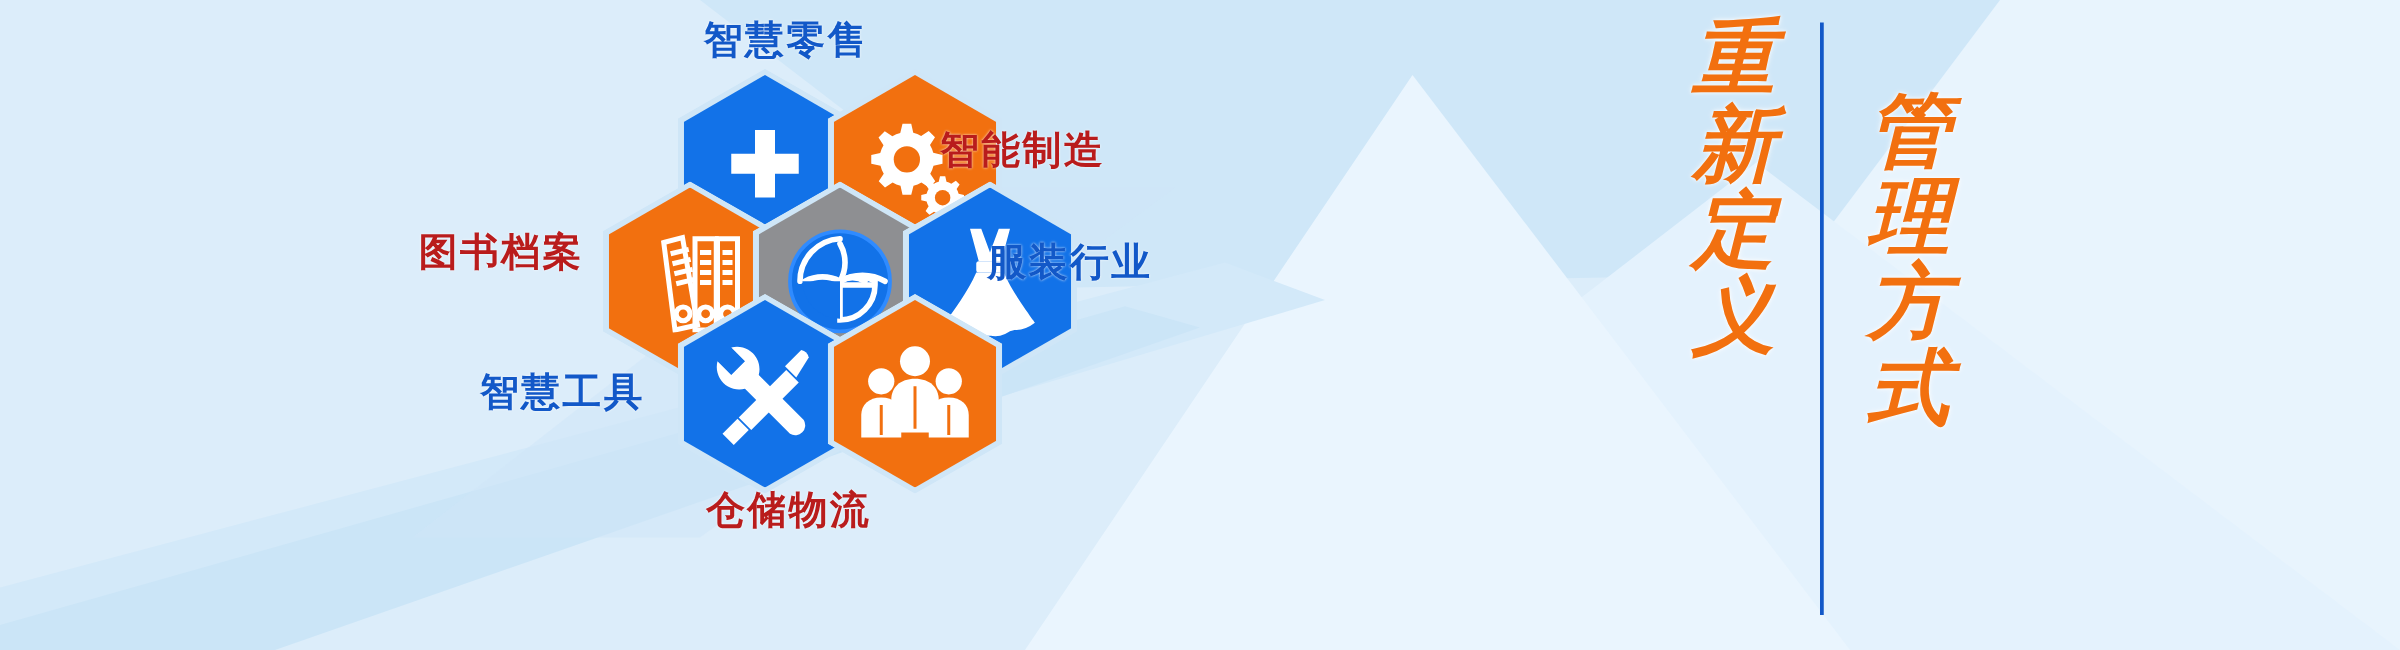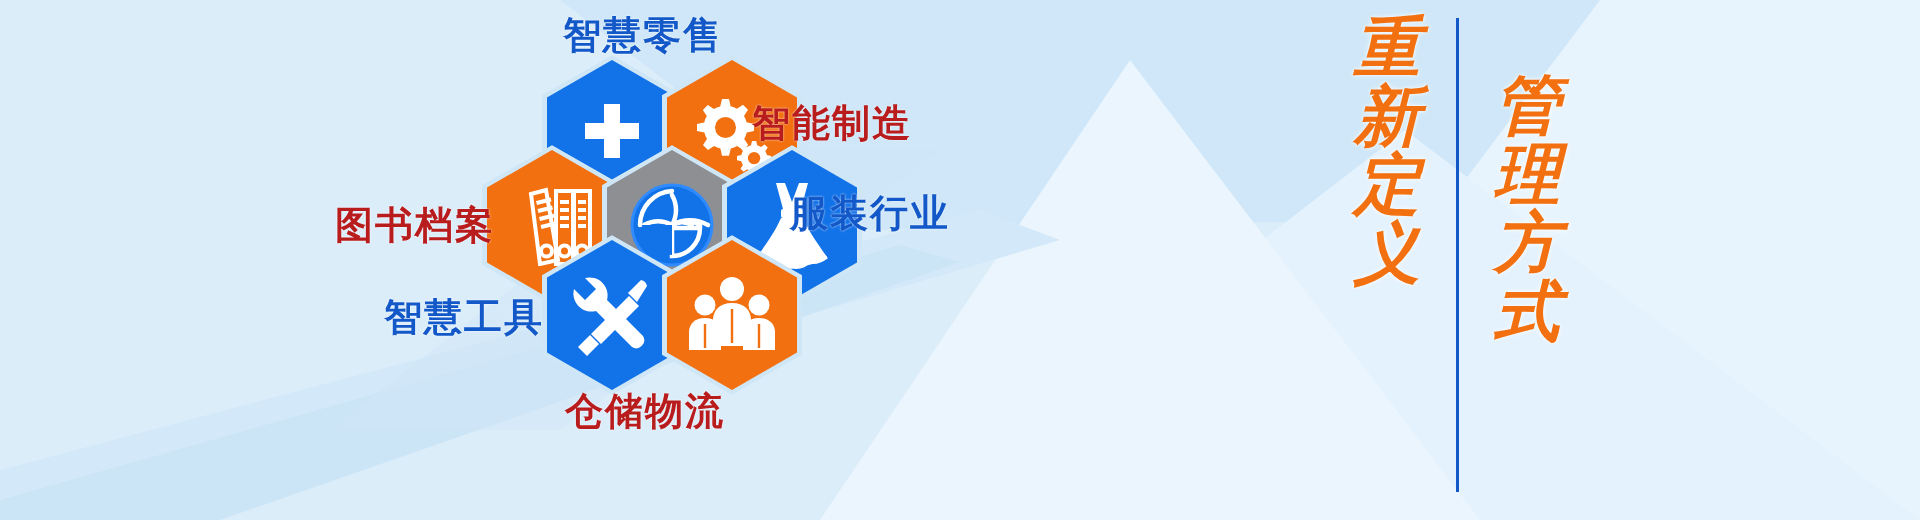--- a/index.html
+++ b/index.html
@@ -42,30 +42,30 @@
   .p-top-right  {left:192px;top:0px;}
   .p-mid-left   {left:12px; top:90px;}
   .p-mid-center {left:132px;top:90px;}
   .p-mid-right  {left:252px;top:90px;}
   .p-bot-left   {left:72px; top:180px;}
   .p-bot-right  {left:192px;top:180px;}
 
   
   .lbl{
     position:absolute;
-    font-size:38px;font-weight:bold;letter-spacing:2px;
+    font-size:31px;font-weight:bold;letter-spacing:2px;
     white-space:nowrap;line-height:1;
   }
   .lbl-blue{color:#1258c8;text-shadow:0 0 2px rgba(255,255,255,.9);}
   .lbl-orange{color:#b91c1c;text-shadow:0 0 2px rgba(255,255,255,.9);}
 
   .l-retail {left:563px;top:16px;}
   .l-medical{left:382px;top:104px;}
   .l-manu   {left:752px;top:104px;}
-  .l-book   {left:335px;top:206px;text-align:center;}
+  .l-book   {left:335px;top:186px;text-align:center;}
   .l-apparel{left:790px;top:194px;}
   .l-tools  {left:384px;top:298px;}
   .l-people {left:752px;top:286px;}
   .l-ware   {left:565px;top:372px;margin-top:20px;}
 
   
   #slogan{position:absolute;left:1290px;top:0;width:330px;height:520px;}
   .vcol{
     position:absolute;top:14px;
     display:flex;flex-direction:column;align-items:center;

